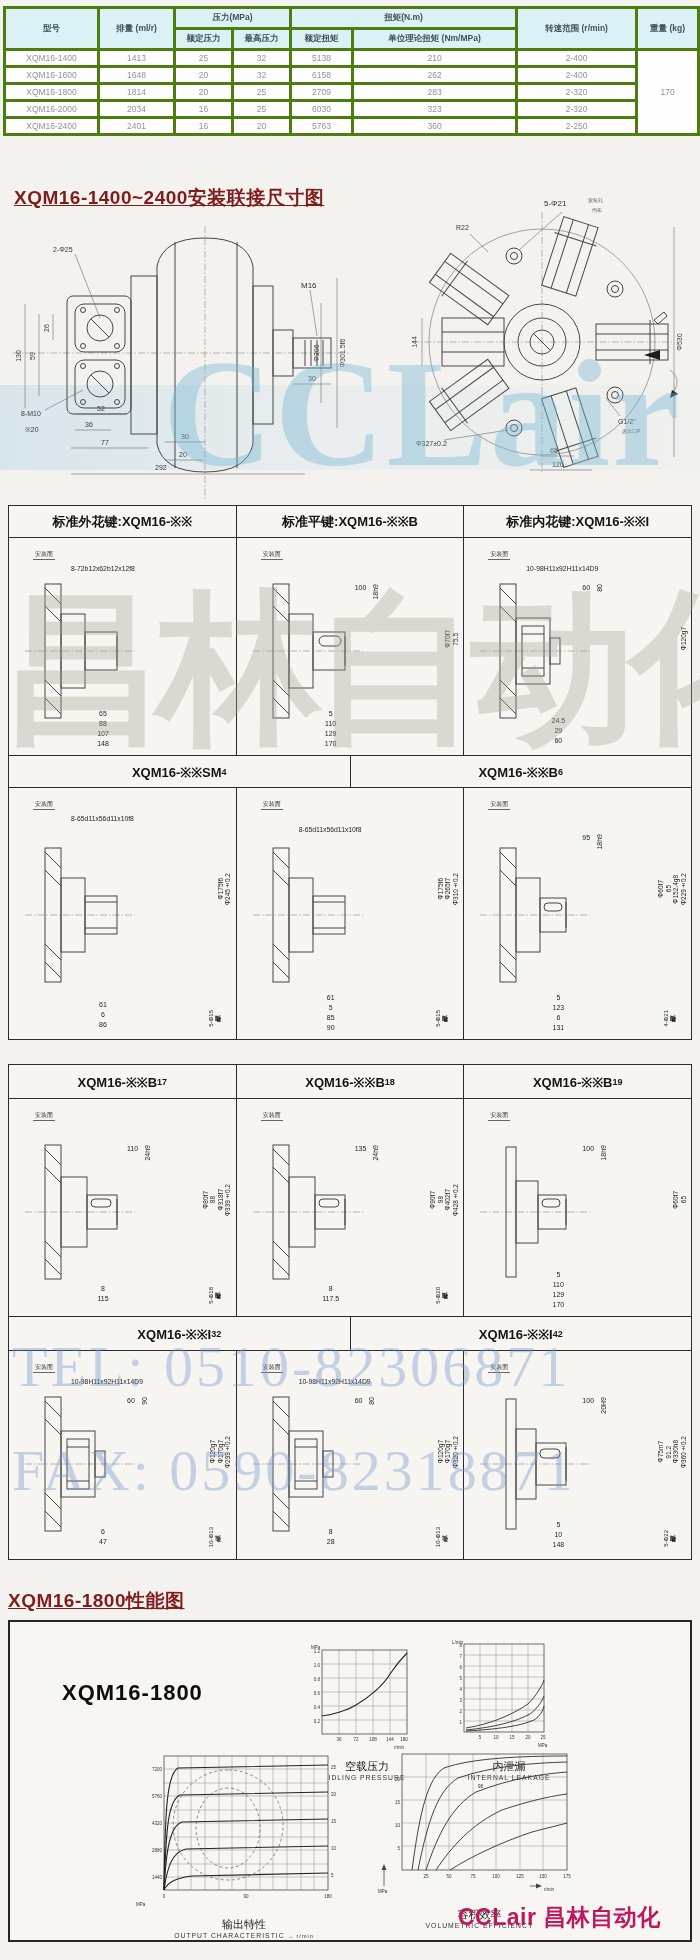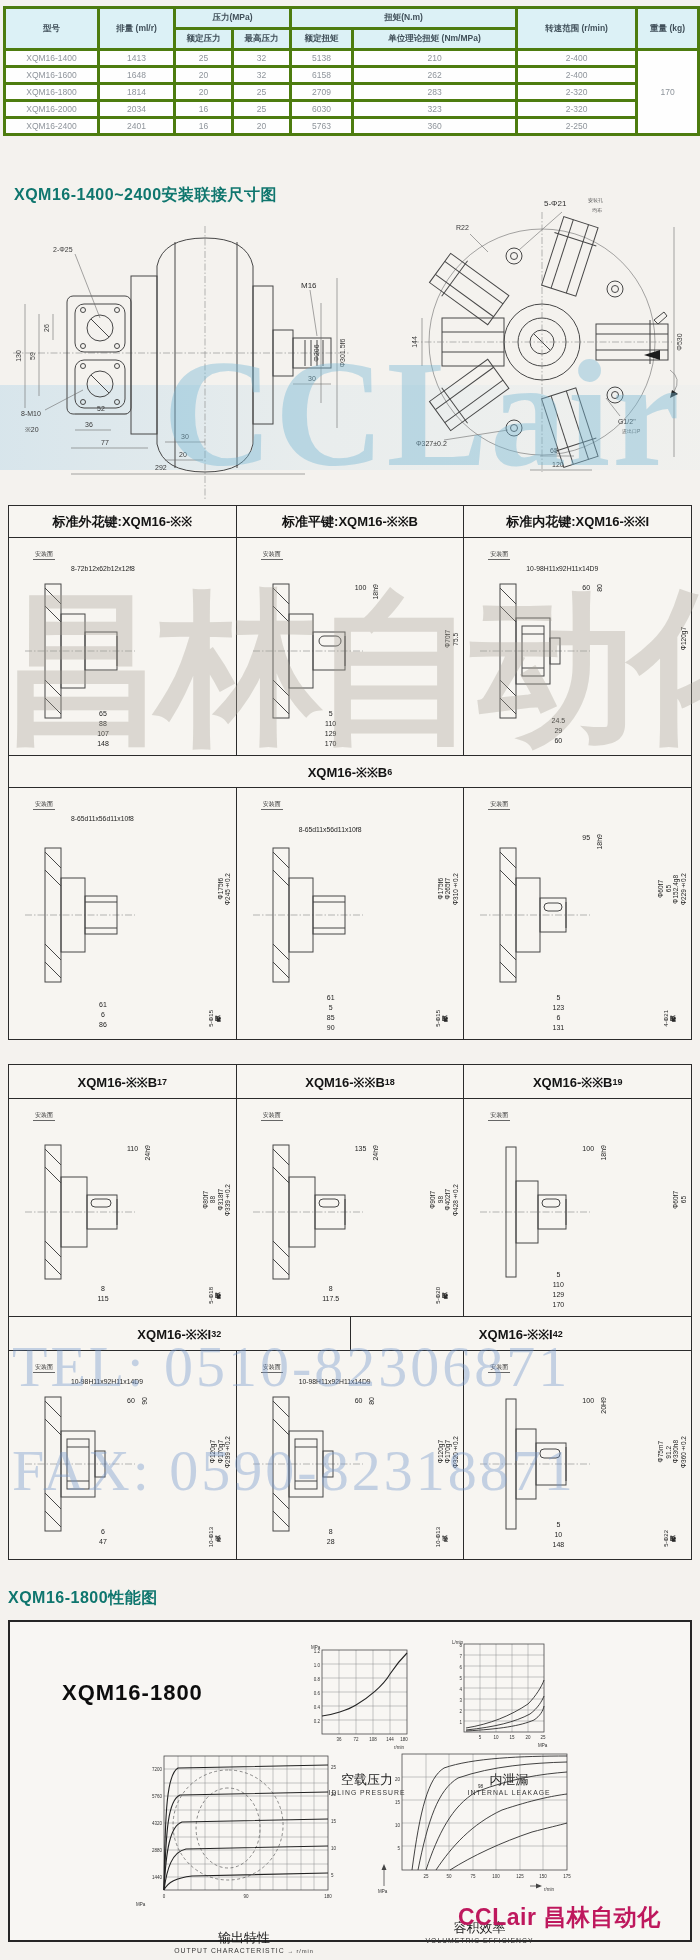--- a/index.html
+++ b/index.html
@@ -15,21 +15,21 @@
 
   
   .spec { position:absolute; top:6px; left:3px; width:694px;
           border-collapse:collapse; table-layout:fixed; border:2px solid #49b6c6; background:#fff; }
   .spec th, .spec td { border:3px solid #4d7c0f; text-align:center; vertical-align:middle;
           white-space:nowrap; overflow:hidden; }
   .spec th { background:#dcf1f6; color:#41505a; font-size:8.5px; font-weight:bold; height:21px; }
   .spec td { color:#8e949b; font-size:8.5px; height:17px; background:#fefefe; }
 
   
-  .sec-title { position:absolute; font-weight:bold; font-size:16px; color:#0f766e; letter-spacing:0.5px; }
+  .sec-title { position:absolute; font-weight:bold; font-size:19px; color:#7f1d1d; letter-spacing:0.5px;text-decoration:underline; }
 
   
   .drawzone { position:absolute; left:0; top:190px; width:700px; height:318px; }
   .band { position:absolute; left:0; top:385px; width:700px; height:85px; z-index:0;
           background:linear-gradient(90deg, rgba(150,200,230,0.30), rgba(150,200,230,0.12) 45%, rgba(150,200,230,0.04)); }
   svg text { font-family:"Liberation Sans", sans-serif; }
   .dim { font-size:7px; fill:#3a3a3a; }
   .dimb { font-size:8px; fill:#2e2e2e; }
   .dims { font-size:5px; fill:#555; }
   .cline { stroke:#888; stroke-width:0.6; stroke-dasharray:7 2 1.5 2; }
@@ -73,21 +73,21 @@
   .wm-tel, .wm-fax { left:12px; width:688px; font-size:58px; font-family:"Liberation Serif", serif;
                      color:rgba(118,152,204,0.40); letter-spacing:3px; }
   .wm-tel { top:1338px; } .wm-fax { top:1442px; }
 
   
   .perfbox { position:absolute; left:8px; top:1620px; width:684px; height:322px;
              border:2px solid #262626; background:#f8f6f3; z-index:1; }
   .model-label { position:absolute; left:52px; top:58px; font-size:22px; font-weight:bold;
                  color:#0d0d0d; letter-spacing:1px; }
   .chart-wrap { position:absolute; }
-  .cap-cn { font-size:13px; color:#1a1a1a; text-align:center; margin-top:13px; }
+  .cap-cn { font-size:11px; color:#1a1a1a; text-align:center; margin-top:1px; }
   .cap-en { font-size:6.8px; color:#333; text-align:center; letter-spacing:1px; white-space:nowrap; }
   .cgrid { stroke:#8f8f8f; stroke-width:0.5; fill:none; }
   .cbox  { stroke:#4a4a4a; stroke-width:0.8; fill:none; }
   .ccurve{ stroke:#232323; stroke-width:1.1; fill:none; }
   .ccurve2{ stroke:#2e2e2e; stroke-width:0.9; fill:none; }
   .cdash { stroke:#5a5a5a; stroke-width:0.7; fill:none; stroke-dasharray:3 2.5; }
   .ctick { font-size:4.5px; fill:#333; }
   .cunit { font-size:4.5px; fill:#333; }
   .clabel{ font-size:4.5px; fill:#222; }
 
@@ -455,20 +455,24 @@
         </div>
       <div class="holes">
           <span></span>
           <span></span>
         </div>
     </div>
   </div>
 
   <div class="gb-head">
     <div class="hcell">
+        <span>XQM16-※※SM</span>
+        <sub>4</sub>
+      </div>
+    <div class="hcell">
         <span>XQM16-※※B</span>
         <sub>6</sub>
       </div>
   </div>
   <div class="gb-draw" style="height:251px;">
 
     <div class="dcell">
       <span class="mount">安装面</span>
       <span class="callout">8-65d11x56d11x10f8</span>
       <div class="topdims">

